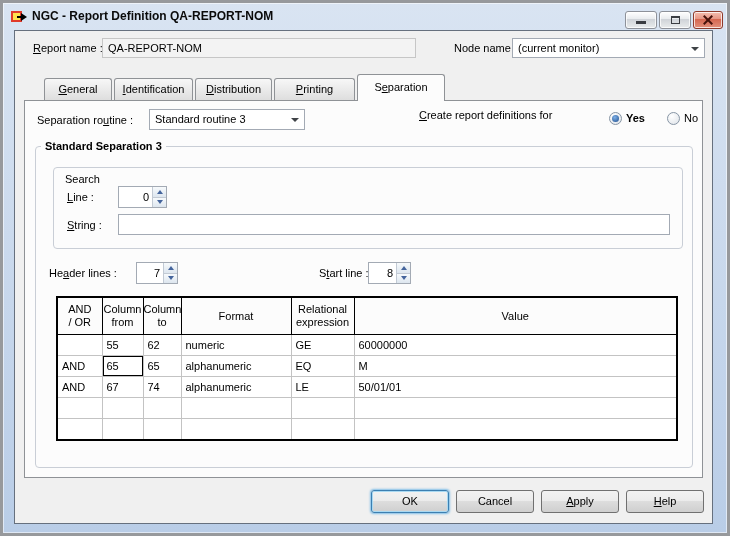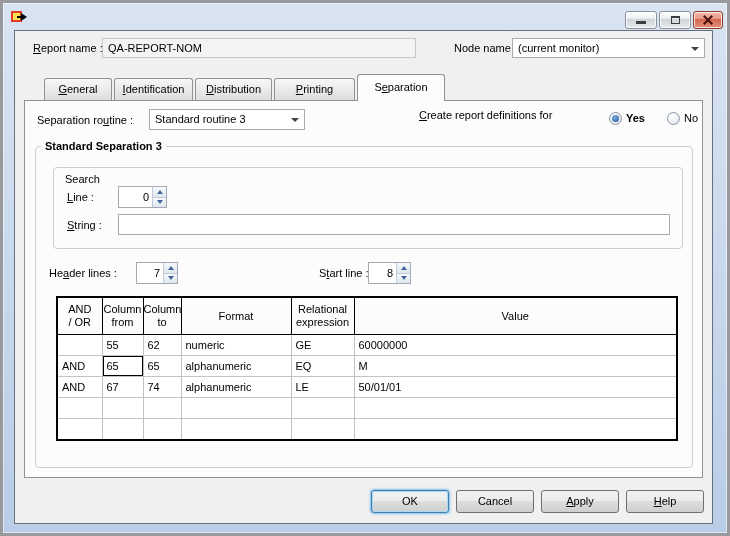--- a/index.html
+++ b/index.html
@@ -83,20 +83,21 @@
 <body>
 
 <div class="win">
 
   <div class="titlebar">
     <div class="app-icon">
       <div class="ai-box"></div>
       <div class="ai-stem"></div>
       <div class="ai-arrow"></div>
     </div>
+    <div class="title">NGC - Report Definition QA-REPORT-NOM</div>
     <div class="tb-btn tb-min">
       <div class="glyph-min"></div>
     </div>
     <div class="tb-btn tb-max">
       <div class="glyph-max"></div>
     </div>
     <div class="tb-btn tb-close">
       <span class="glyph-x">
           <i></i>
           <i></i>

